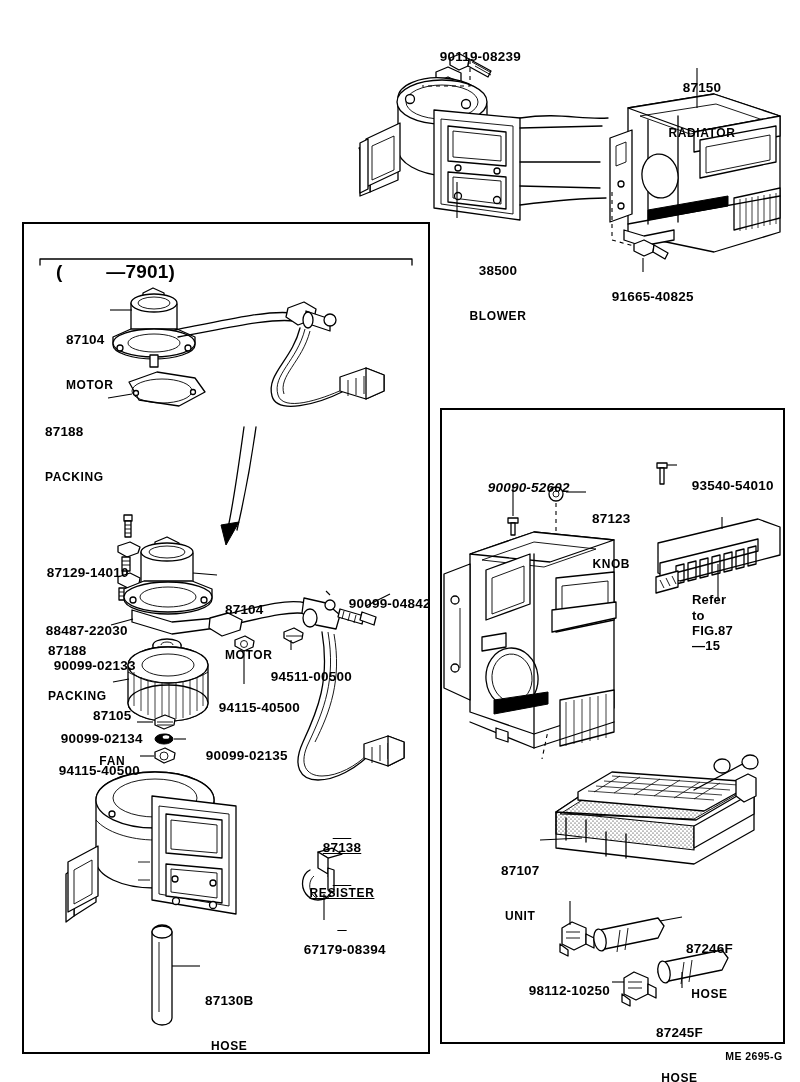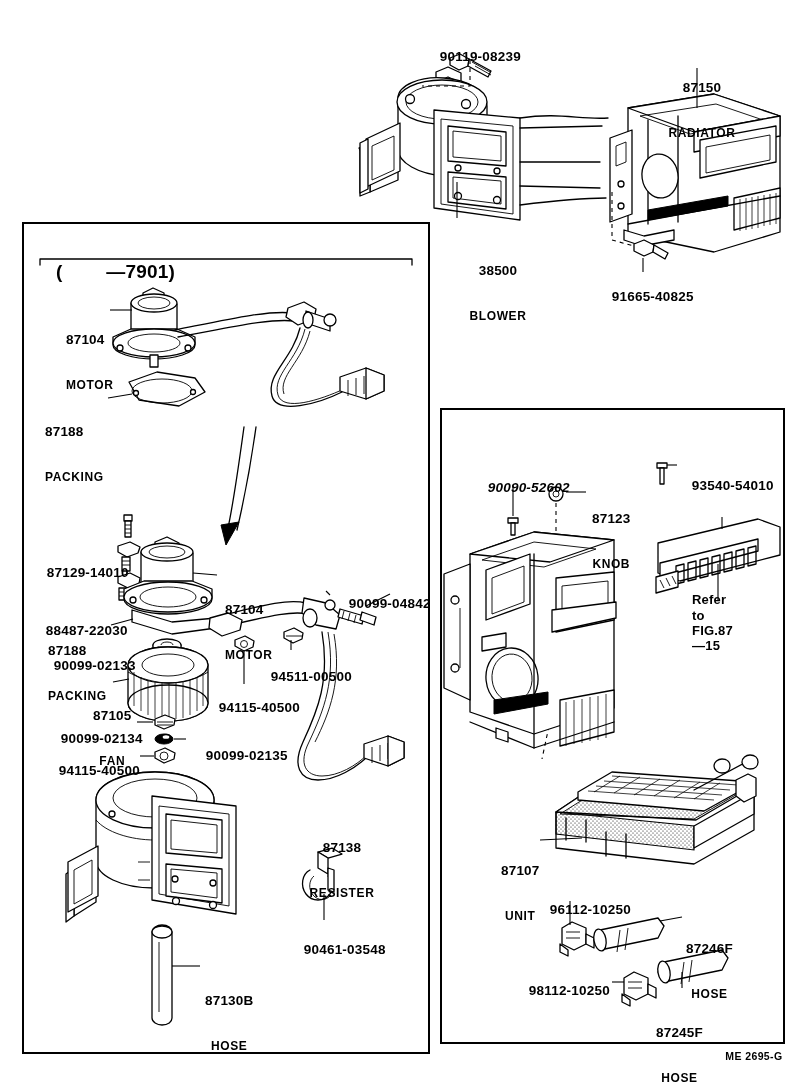--- a/index.html
+++ b/index.html
@@ -501,27 +501,27 @@
   <div class="lbl pn" style="left:45px;top:718px;">
     <span>90099-02134</span>
   </div>
   <div class="lbl pn" style="left:190px;top:735px;">
     <span>90099-02135</span>
   </div>
   <div class="lbl pn" style="left:43px;top:750px;">
     <span>94115-40500</span>
   </div>
 
-  <div class="lbl ctr" style="left:300px;top:808px;width:84px;">
+  <div class="lbl ctr" style="left:300px;top:808px;width:84px;text-decoration:underline;">
     <div class="pn">87138</div>
     <div class="sub">RESISTER</div>
   </div>
 
   <div class="lbl pn" style="left:288px;top:929px;">
-    <span>90461-03548</span>
+    <span>67179-08394</span>
   </div>
 
   <div class="lbl" style="left:205px;top:961px;">
     <div class="pn">87130B</div>
     <div class="sub">HOSE</div>
   </div>
 
   <div class="lbl pn" style="left:472px;top:467px;font-style:italic;">
     <span>90090-52602</span>
   </div>
@@ -538,23 +538,20 @@
   <div class="lbl refer" style="left:692px;top:577px;white-space:pre-line;">
     <span>Refer to
 FIG.87—15</span>
   </div>
 
   <div class="lbl" style="left:501px;top:831px;">
     <div class="pn">87107</div>
     <div class="sub">UNIT</div>
   </div>
 
-  <div class="lbl pn" style="left:534px;top:889px;">
-    <span>96112-10250</span>
-  </div>
 
   <div class="lbl" style="left:686px;top:909px;">
     <div class="pn">87246F</div>
     <div class="sub">HOSE</div>
   </div>
 
   <div class="lbl pn" style="left:513px;top:970px;">
     <span>98112-10250</span>
   </div>
 

